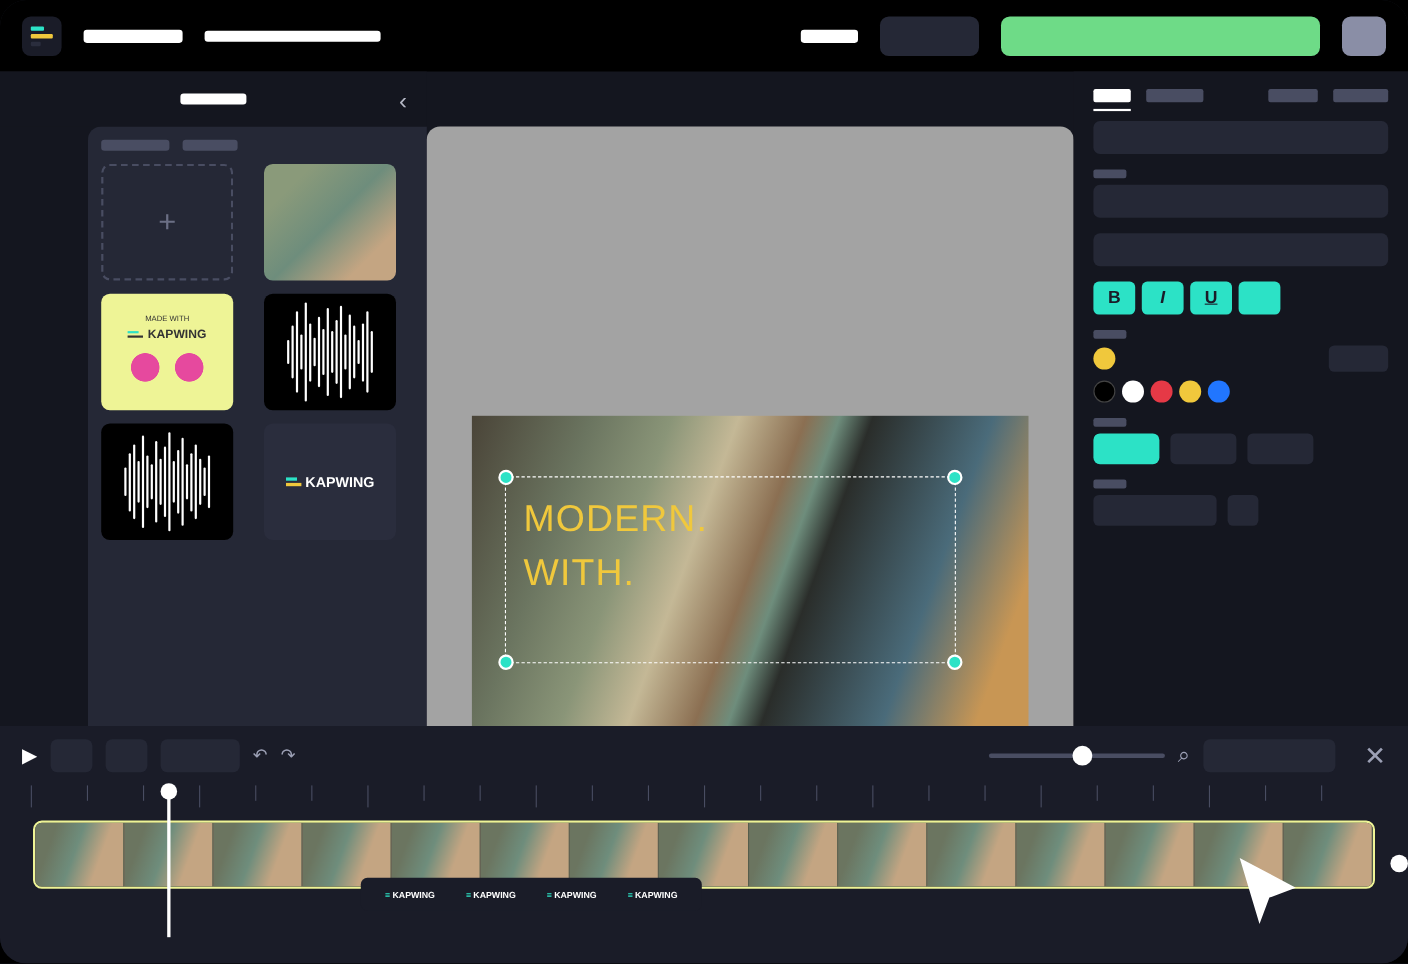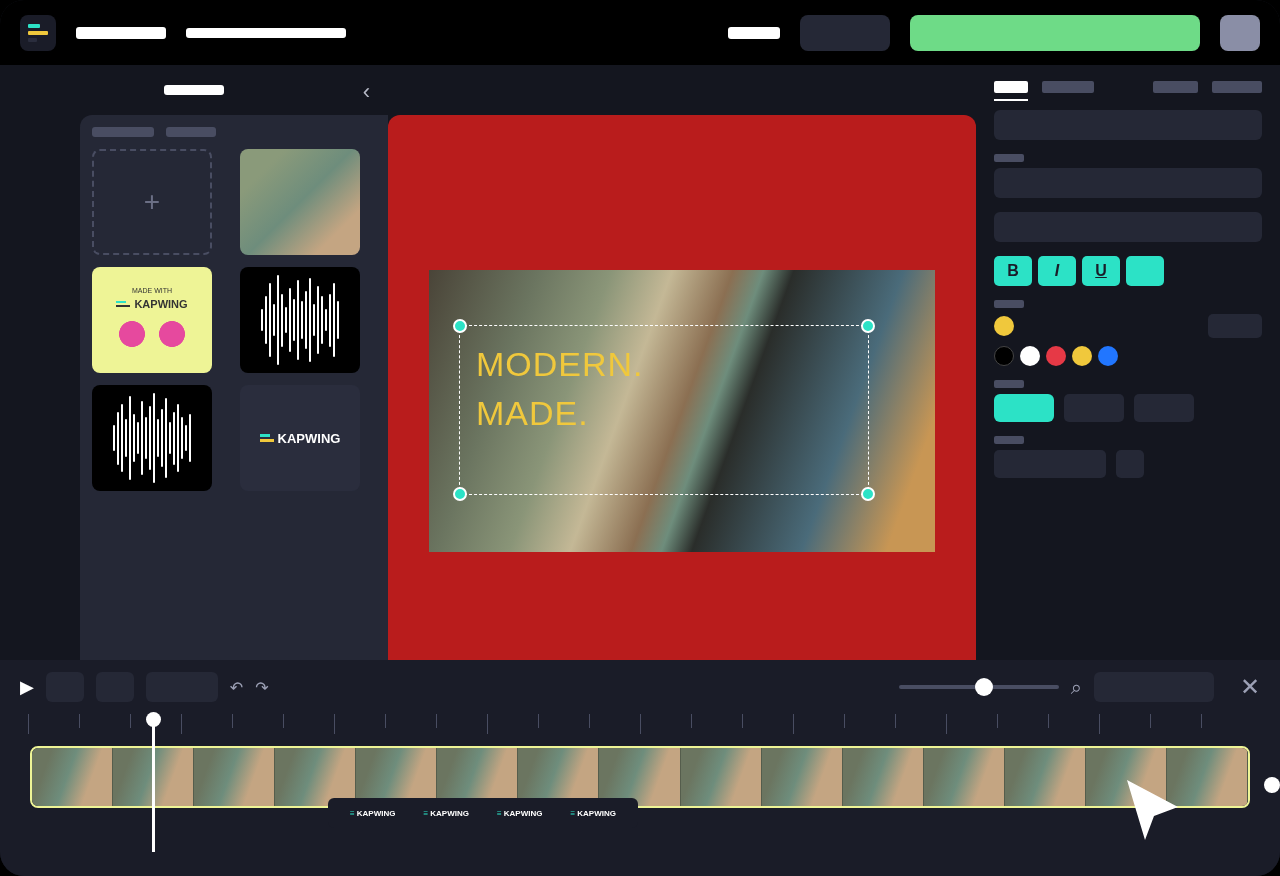--- a/index.html
+++ b/index.html
@@ -25,21 +25,21 @@
 .add-card{border:2px dashed #494d62;background:transparent;display:flex;align-items:center;justify-content:center}
 .plus{color:#6b6f85;font-size:28px}
 .thumb1{background:linear-gradient(135deg,#8a9a7a 20%,#6e8d7c 50%,#c4a582 80%)}
 .thumb-yellow{background:#eef496;display:flex;flex-direction:column;align-items:center;justify-content:center;gap:4px}
 .cats{width:80px;height:40px;background:radial-gradient(circle at 25% 50%,#e6499e 0 20%,transparent 21%),radial-gradient(circle at 75% 50%,#e6499e 0 20%,transparent 21%)}
 .waveform{background:#000;display:flex;align-items:center;justify-content:center;gap:2px;padding:0 12px}
 .wave-bar{width:2px;background:#fff;border-radius:1px}
 .kapwing-card{background:#2a2d3d;display:flex;align-items:center;justify-content:center;color:#fff;font-weight:bold;font-size:13px}
 .kcap{display:flex;align-items:center;gap:4px}
 .kcap-bars{display:flex;flex-direction:column;gap:2px}
-.canvas-area{flex:1;background:#b91c1c;display:flex;align-items:flex-start;justify-content:center;padding-top:155px;border-top-left-radius:12px;border-top-right-radius:12px;margin-top:50px}
+.canvas-area{flex:1;background:#a3a3a3;display:flex;align-items:flex-end;justify-content:center;padding-top:155px;border-top-left-radius:12px;border-top-right-radius:12px;margin-top:50px}
 .video-frame{width:506px;height:282px;background:linear-gradient(110deg,#4a4438 0%,#6b7560 18%,#8a9578 30%,#c4b896 40%,#8b6f52 50%,#6e8d7c 55%,#2a2d2a 60%,#4a6b7a 78%,#c89654 92%);position:relative;overflow:hidden}
 .text-overlay{position:absolute;left:30px;top:55px;width:410px;height:170px;border:1px dashed #fff}
 .handle{width:14px;height:14px;background:#2ce2c6;border:2px solid #fff;border-radius:50%;position:absolute}
 .overlay-text{color:#f0c83c;font-size:34px;line-height:1.45;padding:14px 16px;letter-spacing:1px;font-weight:400}
 .right-panel{width:304px;background:#14161f;padding:16px 18px}
 .rp-tabs{display:flex;gap:14px;border-bottom:1px solid transparent;margin-bottom:16px}
 .rp-tab{height:8px;border-radius:2px;background:#494d62;padding-bottom:12px}
 .rp-tab.active{background:#fff;position:relative}
 .rp-tab.active::after{content:'';position:absolute;bottom:-8px;left:0;right:0;height:2px;background:#fff}
 .rp-section{margin-bottom:14px}
@@ -181,21 +181,21 @@
 
     <div class="canvas-area">
       <div class="video-frame">
         <div class="text-overlay">
           <div class="handle" style="top:-7px;left:-7px"></div>
           <div class="handle" style="top:-7px;right:-7px"></div>
           <div class="handle" style="bottom:-7px;left:-7px"></div>
           <div class="handle" style="bottom:-7px;right:-7px"></div>
           <div class="overlay-text">
             <div>MODERN.</div>
-            <div>MADE.</div>
+            <div>WITH.</div>
           </div>
         </div>
       </div>
     </div>
 
     <div class="right-panel">
       <div class="rp-tabs">
         <div class="rp-tab active" style="width:34px"></div>
         <div class="rp-tab" style="width:52px"></div>
         <div style="flex:1"></div>

